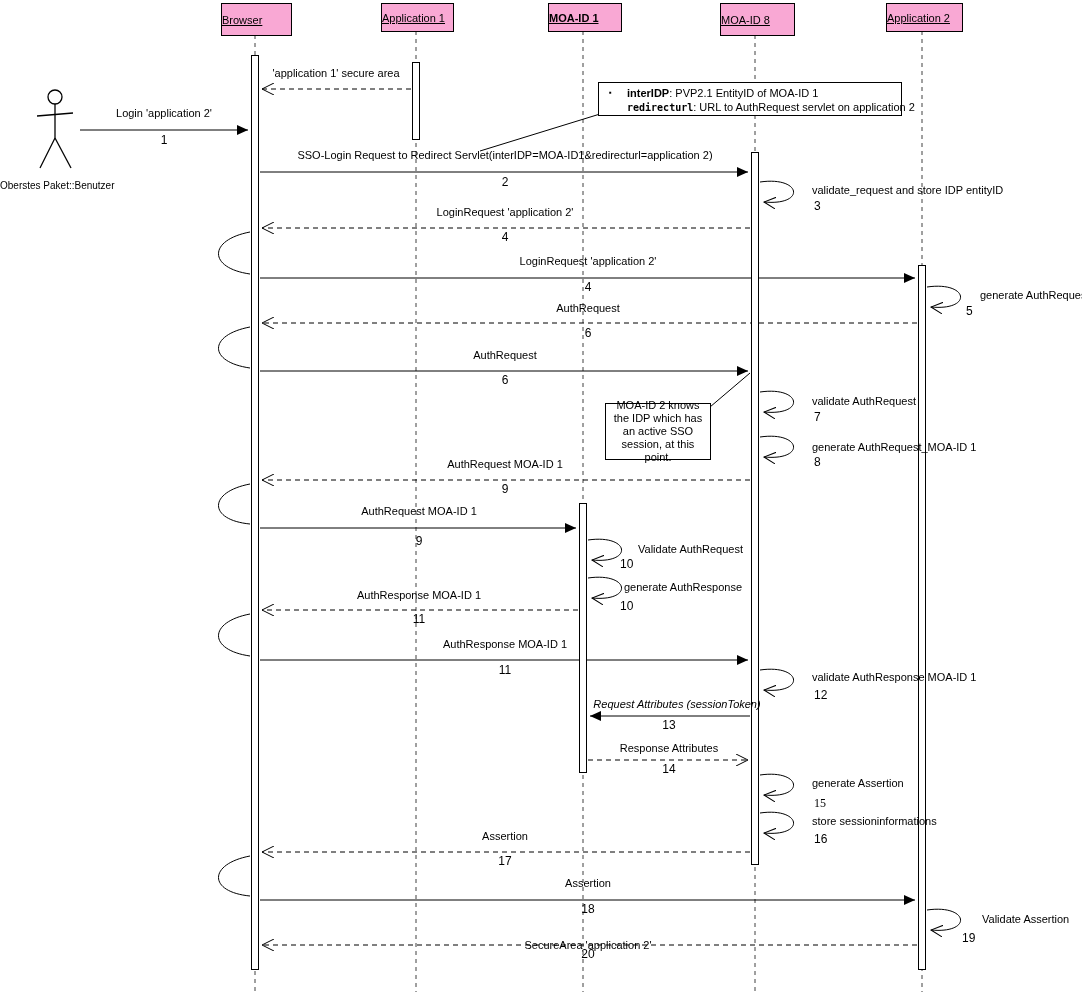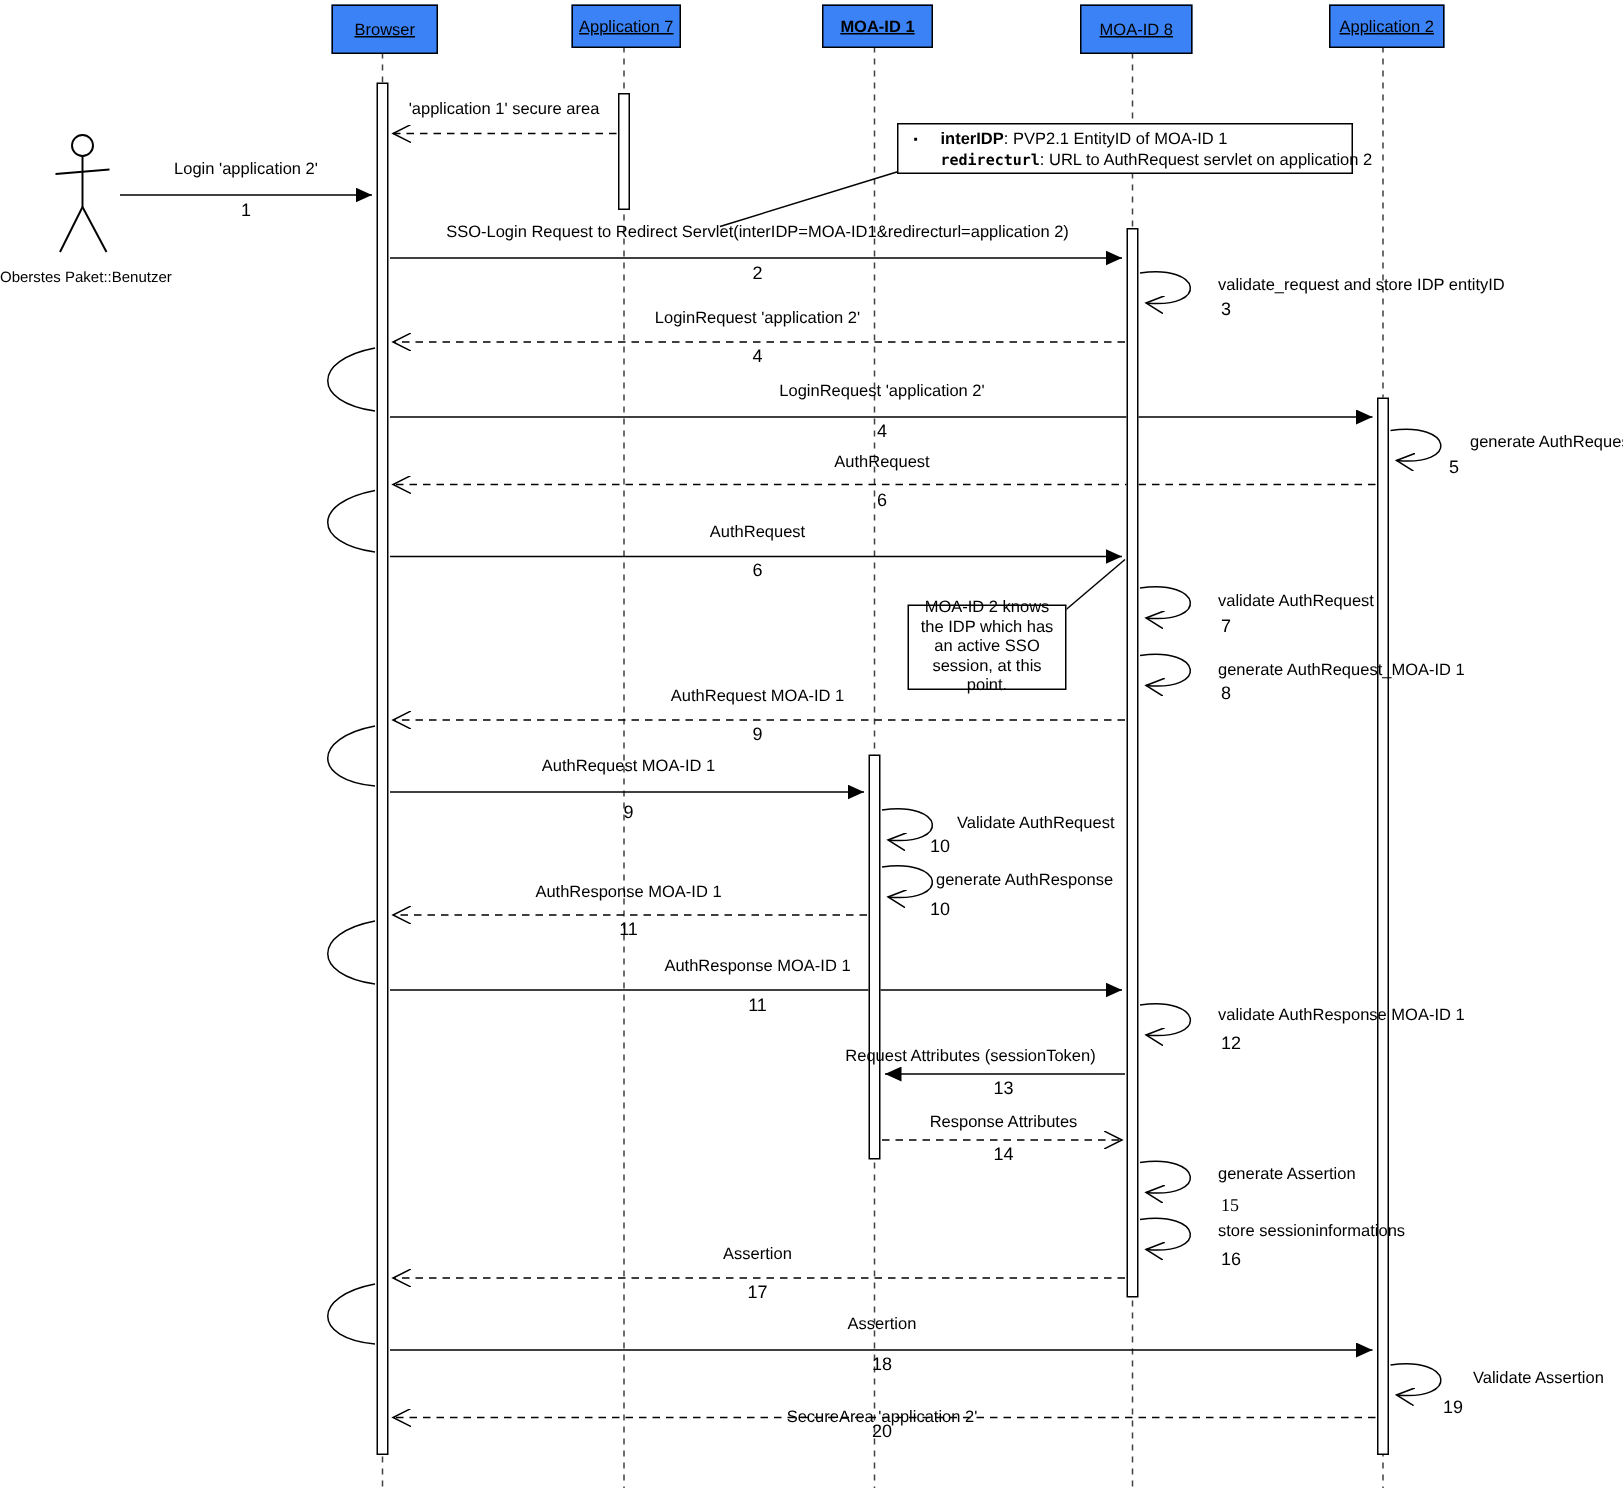--- a/index.html
+++ b/index.html
@@ -6,22 +6,22 @@
   .diagram{position:relative;width:1082px;height:994px;background:#fff;
     font-family:"Liberation Sans",sans-serif;color:#000;overflow:hidden;}
   svg{position:absolute;left:0;top:0;}
   .ll{stroke:#404040;stroke-width:1;stroke-dasharray:4 4;}
   .msg{stroke:#000;stroke-width:1;}
   .msgd{stroke:#000;stroke-width:1;stroke-dasharray:5 4;}
   .loop{stroke:#000;stroke-width:1;fill:none;}
   .arc{stroke:#000;stroke-width:1;fill:none;}
   .conn{stroke:#000;stroke-width:1;}
   .actor{stroke:#000;stroke-width:1.3;fill:none;}
-  .head{position:absolute;border:1px solid #000;background:#3b82f6;display:flex;
-    align-items:center;justify-content:center;font-size:11px;}
+  .head{position:absolute;border:1px solid #000;background:#f9a8d4;display:flex;
+    align-items:center;font-size:11px;}
   .head span{text-decoration:underline;}
   .act{position:absolute;border:1px solid #000;background:#fff;width:8px;box-sizing:border-box;}
   .mlabel{position:absolute;font-size:11px;white-space:nowrap;display:flex;justify-content:center;width:300px;}
   .mnum{position:absolute;font-size:12px;width:40px;text-align:center;}
   .slabel{position:absolute;font-size:11px;white-space:nowrap;}
   .snum{position:absolute;font-size:12px;}
   .note{position:absolute;border:1px solid #000;background:#fff;font-size:11px;box-sizing:border-box;}
   .note-config{padding:3px 6px 3px 28px;line-height:14px;white-space:nowrap;}
   .note-config .bullet{position:absolute;left:10px;top:3px;font-size:8px;}
   .note-config .key{font-weight:bold;}
@@ -99,21 +99,21 @@
   <div class="act" style="left:251px;top:55px;height:915px;"></div>
   <div class="act" style="left:412px;top:62px;height:78px;"></div>
   <div class="act" style="left:579px;top:503px;height:270px;"></div>
   <div class="act" style="left:751px;top:152px;height:713px;"></div>
   <div class="act" style="left:918px;top:265px;height:705px;"></div>
 
   <div class="head" style="left:221px;top:3px;width:69px;height:31px;">
       <span>Browser</span>
     </div>
   <div class="head" style="left:381px;top:3px;width:71px;height:27px;">
-      <span>Application 7</span>
+      <span>Application 1</span>
     </div>
   <div class="head" style="left:548px;top:3px;width:72px;height:27px;font-weight:bold;">
       <span>MOA-ID 1</span>
     </div>
   <div class="head" style="left:720px;top:3px;width:73px;height:31px;">
       <span>MOA-ID 8</span>
     </div>
   <div class="head" style="left:886px;top:3px;width:75px;height:27px;">
       <span>Application 2</span>
     </div>
@@ -133,21 +133,21 @@
   <div class="mlabel" style="left:186px;top:67px;">'application 1' secure area</div>
   <div class="mlabel" style="left:355px;top:149px;">SSO-Login Request to Redirect Servlet(interIDP=MOA-ID1&amp;redirecturl=application 2)</div>
   <div class="mlabel" style="left:355px;top:206px;">LoginRequest 'application 2'</div>
   <div class="mlabel" style="left:438px;top:255px;">LoginRequest 'application 2'</div>
   <div class="mlabel" style="left:438px;top:302px;">AuthRequest</div>
   <div class="mlabel" style="left:355px;top:349px;">AuthRequest</div>
   <div class="mlabel" style="left:355px;top:458px;">AuthRequest MOA-ID 1</div>
   <div class="mlabel" style="left:269px;top:505px;">AuthRequest MOA-ID 1</div>
   <div class="mlabel" style="left:269px;top:589px;">AuthResponse MOA-ID 1</div>
   <div class="mlabel" style="left:355px;top:638px;">AuthResponse MOA-ID 1</div>
-  <div class="mlabel" style="left:497px;top:698px;">Request Attributes (sessionToken)</div>
+  <div class="mlabel" style="left:527px;top:698px;font-style:italic;">Request Attributes (sessionToken)</div>
   <div class="mlabel" style="left:519px;top:742px;">Response Attributes</div>
   <div class="mlabel" style="left:355px;top:830px;">Assertion</div>
   <div class="mlabel" style="left:438px;top:877px;">Assertion</div>
   <div class="mlabel" style="left:438px;top:923px;margin-top:16px;">SecureArea 'application 2'</div>
 
   <div class="mnum" style="left:144px;top:133px;">1</div>
   <div class="mnum" style="left:485px;top:175px;">2</div>
   <div class="mnum" style="left:485px;top:230px;">4</div>
   <div class="mnum" style="left:568px;top:280px;">4</div>
   <div class="mnum" style="left:568px;top:326px;">6</div>

